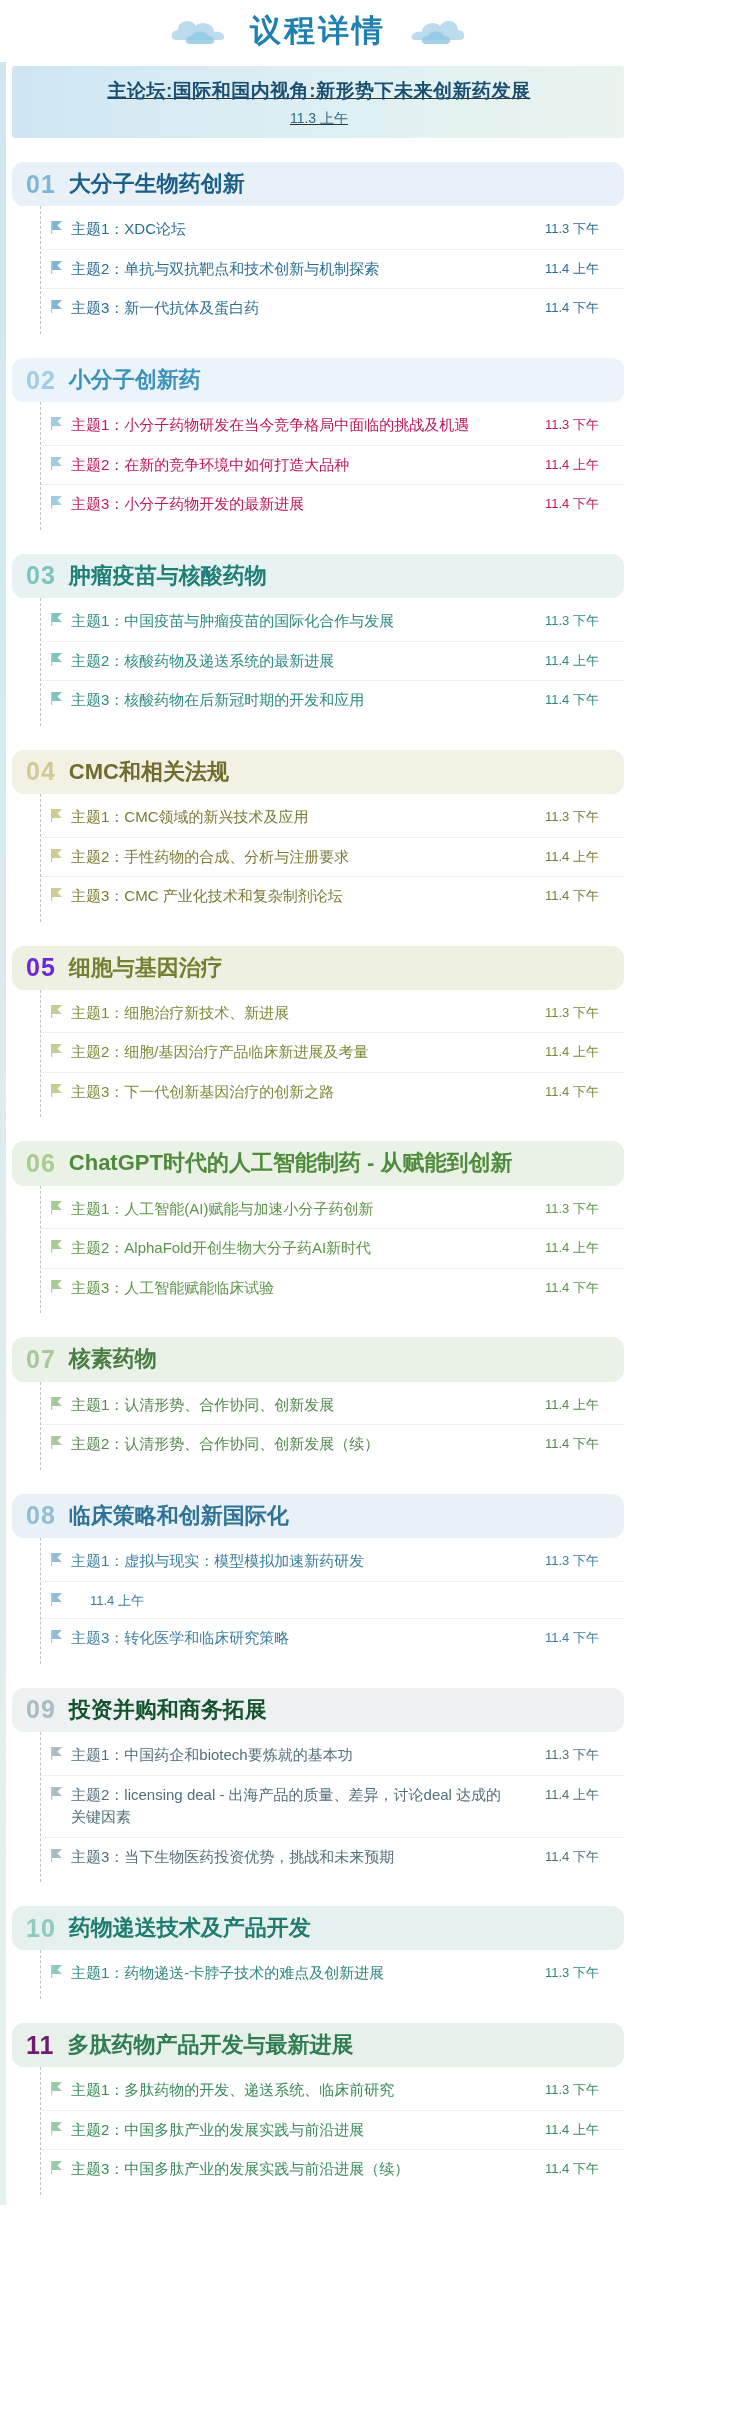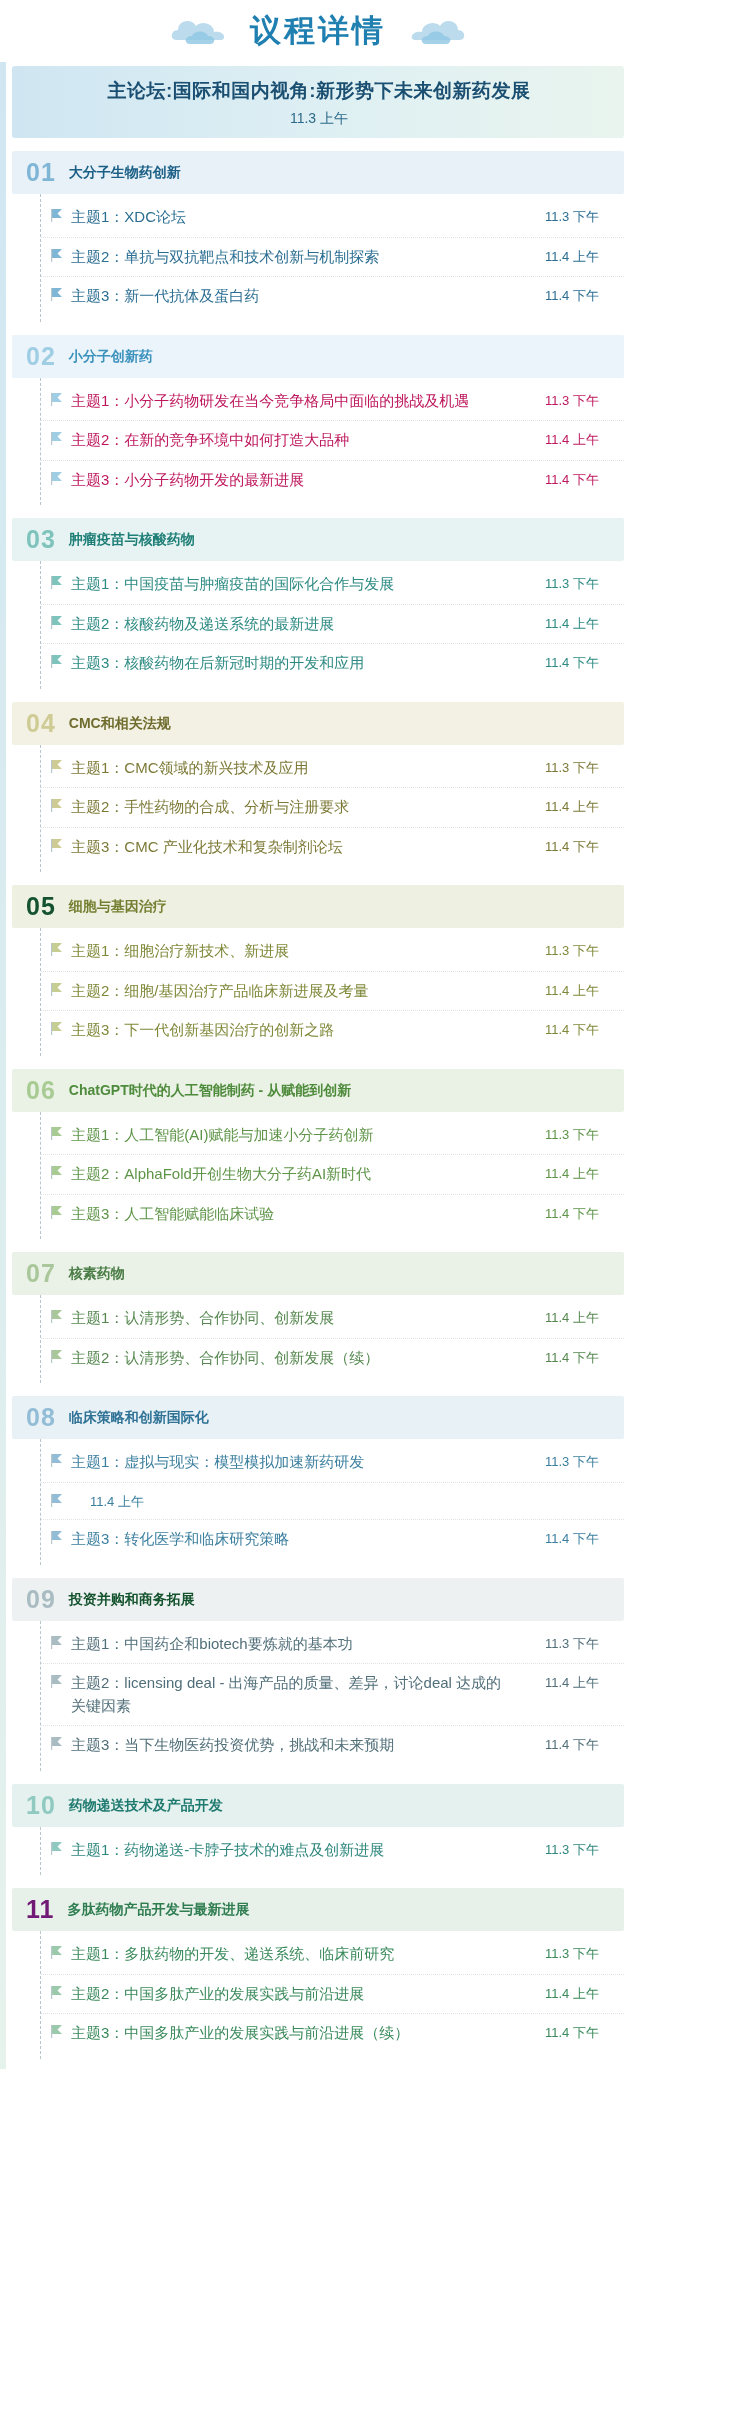--- a/index.html
+++ b/index.html
@@ -44,51 +44,52 @@
   .cloud.left { left:170px; }
   .cloud.right { right:170px; }
 
   
   .forum-bar {
     margin:4px 12px 0 12px;
     background:linear-gradient(90deg,#cfe6f2 0%, #dff0f3 55%, #e9f4ee 100%);
     border-radius:3px;
     padding:12px 4px 10px 6px;
     text-align:center;
+    text-decoration:underline;
   }
   .forum-title {
     font-size:19px;
     font-weight:bold;
     color:#1b4f72;
     letter-spacing:0.5px;
   }
   .forum-sub {
     margin-top:6px;
     font-size:14px;
     color:#2d6a8a;
   }
 
   
   .section { margin:0 12px; }
   .sec-head {
     display:flex;
     align-items:center;
     padding:9px 14px 9px 14px;
-    border-radius:2px;
-    margin-top:13px;
+    border-radius:12px;
+    margin-top:24px;
   }
   .sec-num {
     font-size:25px;
     font-weight:bold;
     margin-right:13px;
     line-height:1;
     letter-spacing:1px;
   }
   .sec-title {
-    font-size:14px;
+    font-size:22px;
     font-weight:bold;
     line-height:1.2;
   }
 
   .topics {
     position:relative;
     padding:4px 0 6px 0;
     margin-left:28px;
     border-left:1px dashed #b9c7cc;
   }
@@ -140,21 +141,21 @@
   .t-teal  .topic-text, .t-teal .topic-time { color:#2d8a83; }
   .t-teal  .flag polygon { fill:#7fc3bd; }
 
   .t-cream .sec-head { background:#f2f1e4; }
   .t-cream .sec-num  { color:#cfcb94; }
   .t-cream .sec-title{ color:#6f6c2e; }
   .t-cream .topic-text, .t-cream .topic-time { color:#7c7936; }
   .t-cream .flag polygon { fill:#cfcb94; }
 
   .t-olive .sec-head { background:#eef0e2; }
-  .t-olive .sec-num  { color:#14532d; }
+  .t-olive .sec-num  { color:#6d28d9; }
   .t-olive .sec-title{ color:#767f31; }
   .t-olive .topic-text, .t-olive .topic-time { color:#7f8838; }
   .t-olive .flag polygon { fill:#c6cd93; }
 
   .t-green .sec-head { background:#e9f2e4; }
   .t-green .sec-num  { color:#a7cb92; }
   .t-green .sec-title{ color:#4f8b3c; }
   .t-green .topic-text, .t-green .topic-time { color:#5d9447; }
   .t-green .flag polygon { fill:#a7cb92; }
 

